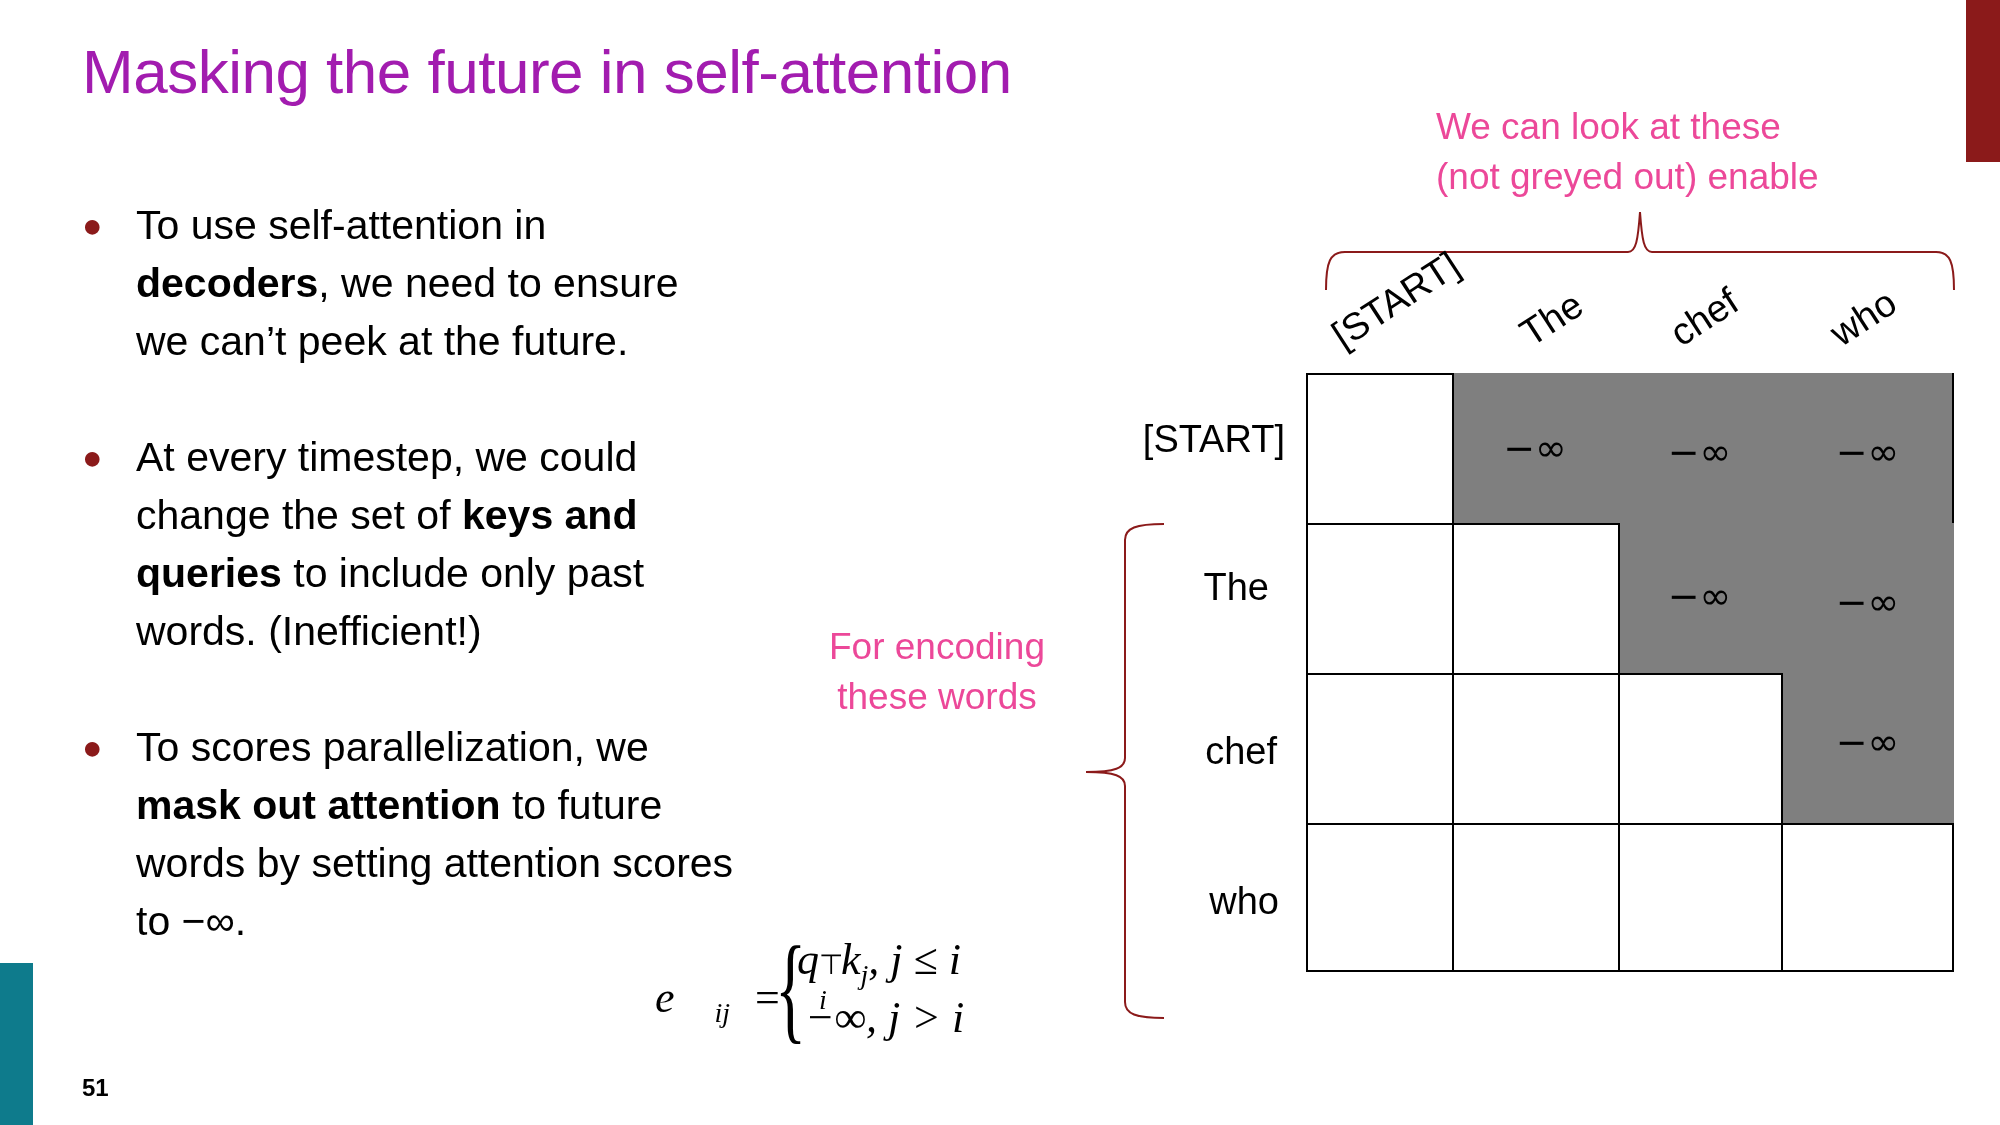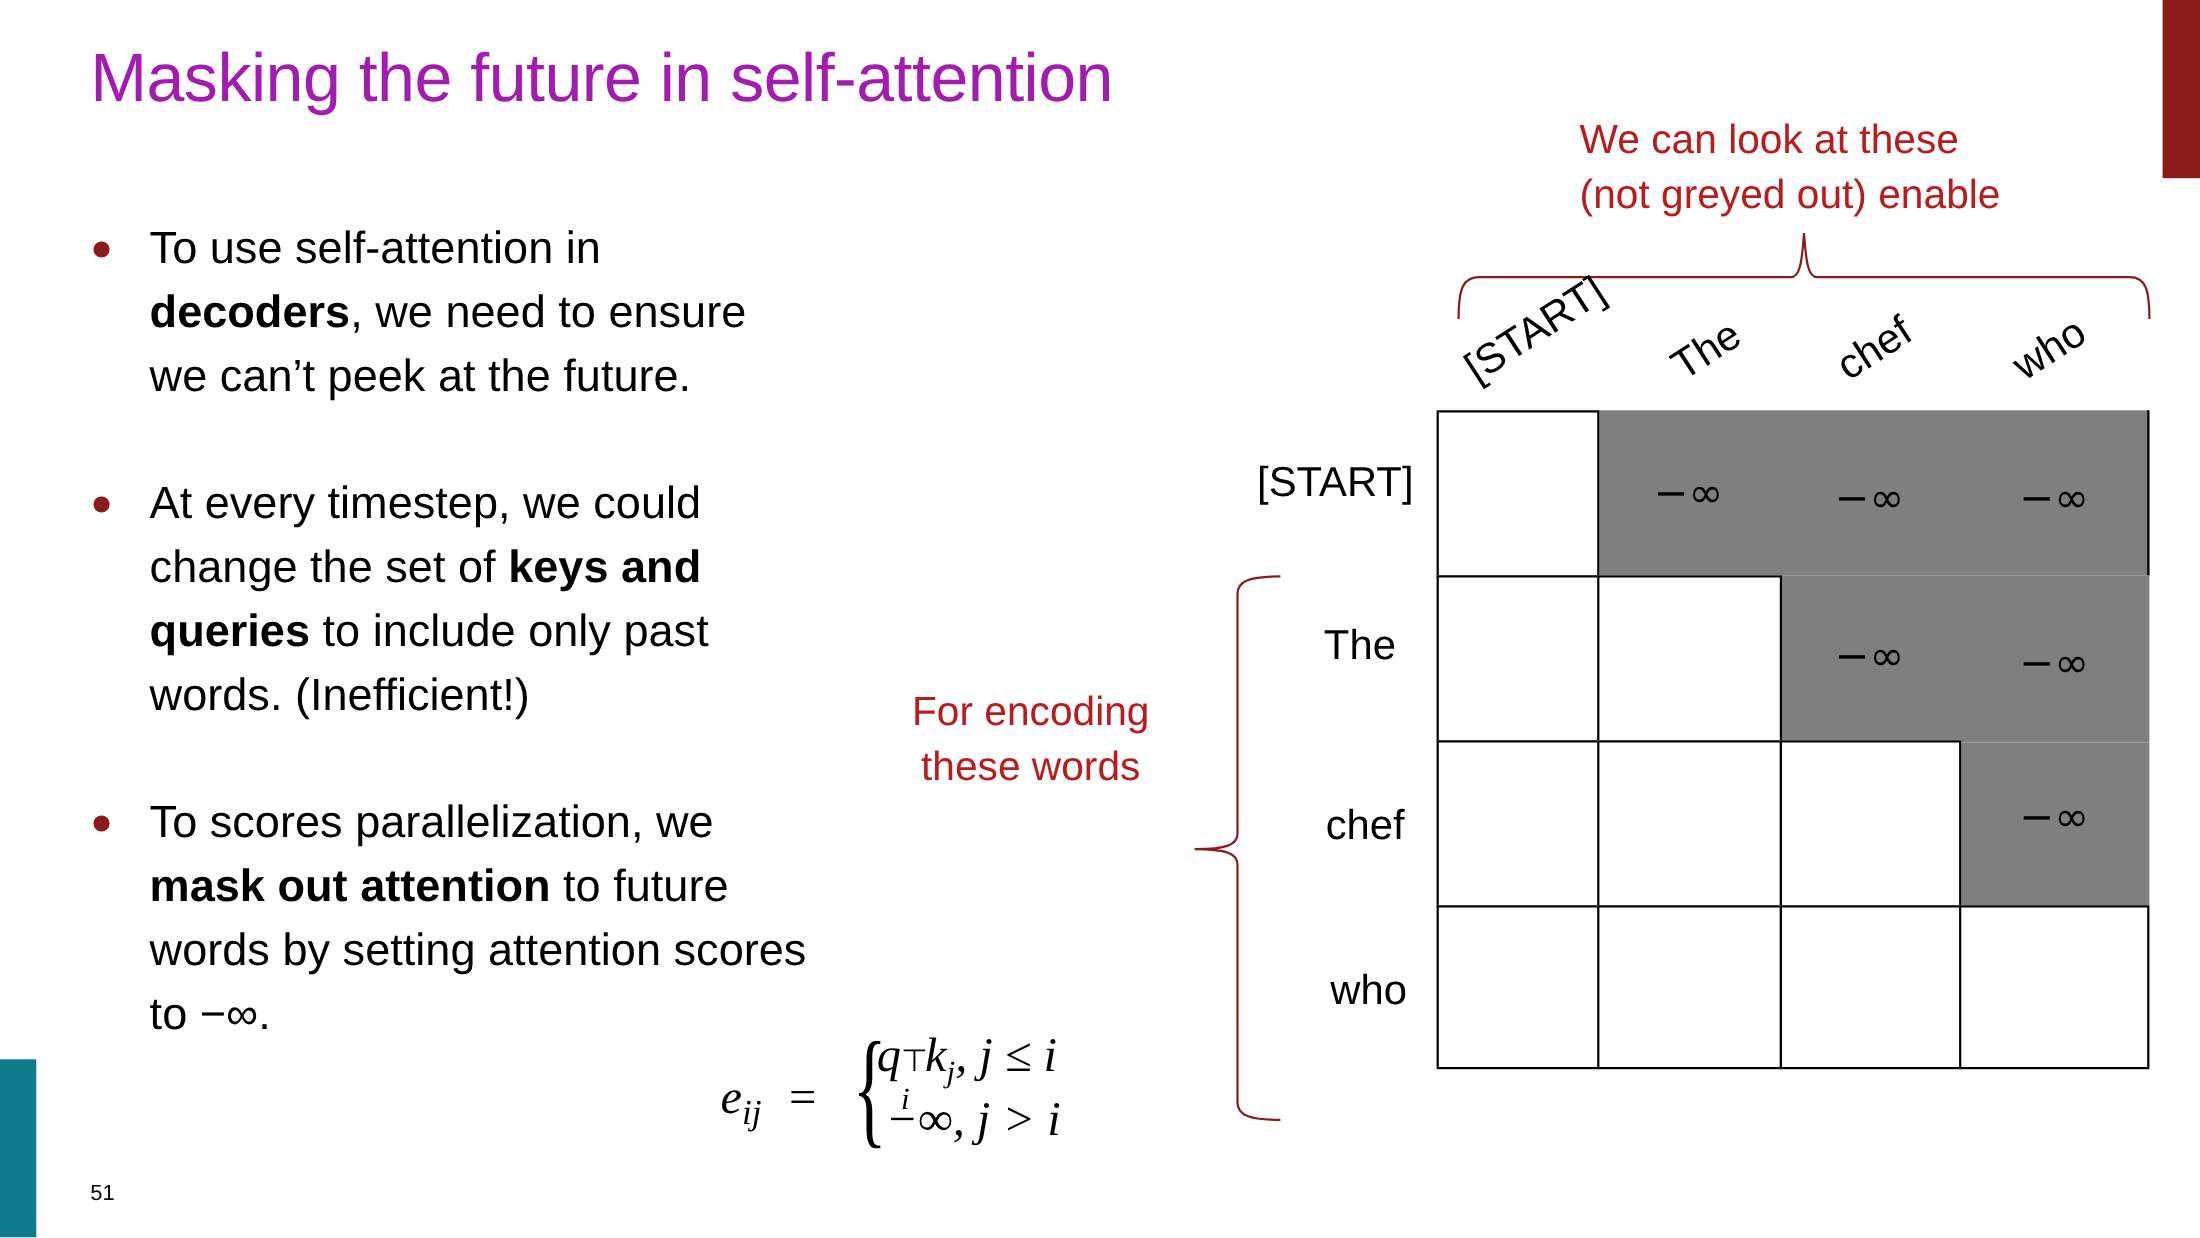--- a/index.html
+++ b/index.html
@@ -7,22 +7,22 @@
          font-family:"Liberation Sans", sans-serif; color:#000; }
   .abs { position:absolute; }
   .title { left:82px; top:36px; font-size:62px; color:#a21caf; white-space:nowrap; letter-spacing:-0.5px; }
   .accent-right { left:1966px; top:0; width:34px; height:162px; background:#8b1a1a; }
   .accent-left { left:0; top:963px; width:33px; height:162px; background:#0e7b8c; }
   .bullets { left:78px; top:196px; width:660px; font-size:41px; line-height:58px; }
   .bullet { position:relative; padding-left:58px; }
   .bullet .dot { position:absolute; left:4px; top:0; color:#8b1a1a; font-size:34px; }
   .b1 { margin-bottom:58px; }
   .b2 { margin-bottom:58px; }
-  .page-num { left:82px; top:1074px; font-size:20px; }
-  .annot { color:#b91c1c; font-size:37px; line-height:50px; }
+  .page-num { left:82px; top:1074px; font-size:24px;font-weight:bold; }
+  .annot { color:#ec4899; font-size:37px; line-height:50px; }
   .annot-top { left:1436px; top:102px; }
   .annot-left { left:829px; top:622px;text-align:center; }
   .grid { left:1306px; top:373px; width:648px; height:599px; }
   .cell { position:absolute; box-sizing:border-box; }
   .cell.white { background:#fff; border:2px solid #000; }
   .cell.masked { background:#7f7f7f; display:flex; align-items:center; justify-content:center; font-size:38px; font-family:"DejaVu Sans", sans-serif; }
   .row-label { font-size:38px; text-align:right; width:200px; }
   .col-label { font-size:38px; transform-origin:left bottom; transform:rotate(-33deg); white-space:nowrap; }
   .formula { left:655px; top:930px; font-family:"Liberation Serif", serif; font-style:italic; font-size:44px; }
   .formula .eq { position:absolute; left:0; top:42px; white-space:nowrap; }
@@ -102,21 +102,21 @@
   <div class="cell white" style="left:0; top:450px; width:148px; height:149px;"></div>
   <div class="cell white" style="left:146px; top:450px; width:168px; height:149px;"></div>
   <div class="cell white" style="left:312px; top:450px; width:165px; height:149px;"></div>
   <div class="cell white" style="left:475px; top:450px; width:173px; height:149px;"></div>
 
   <div class="cell" style="left:646px; top:0; width:2px; height:150px; background:#000;"></div>
 </div>
 
 <div class="abs formula">
   <div class="eq">
-    <span>e</span><sub style="font-size:32px;">ij</sub>
+    <span>e</span><sub style="font-size:28px;margin-left:40px;">ij</sub>
     <span style="font-style:normal; margin-left:14px;">=</span>
   </div>
   <div class="brace">{</div>
   <div class="case1">
     <span>q</span><span style="display:inline-block; position:relative; width:22px;"><sup style="position:absolute; left:0; top:-26px; font-size:28px; font-style:normal;">⊤</sup><sub style="position:absolute; left:0; top:10px; font-size:28px;">i</sub></span><span>k</span><sub style="font-size:28px;">j</sub><span>, j ≤ i</span>
   </div>
   <div class="case2">−∞, j &gt; i</div>
 </div>
 
 <div class="abs page-num">51</div>

